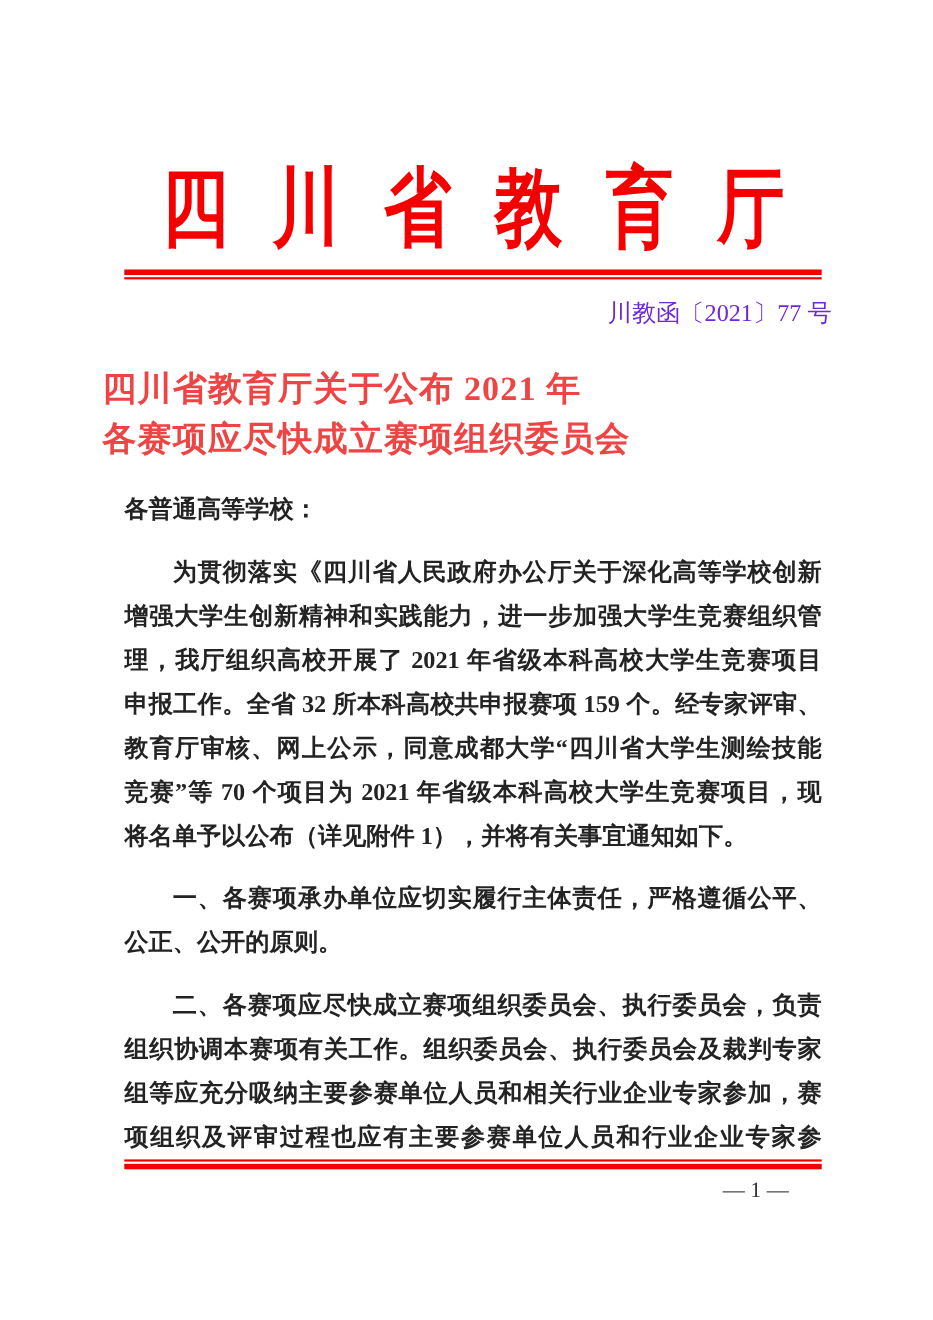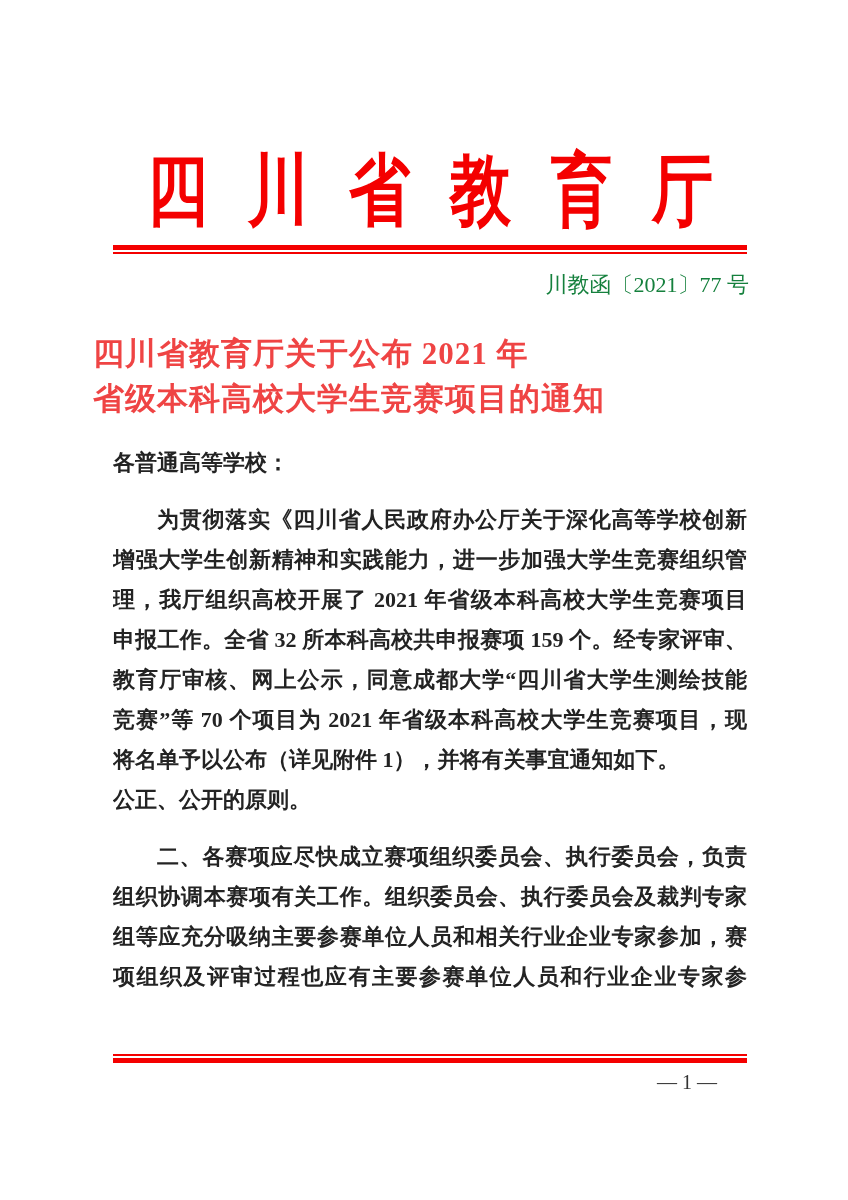--- a/index.html
+++ b/index.html
@@ -37,26 +37,26 @@
   .rule-top .thin  { height: 2px; background: var(--red, #f40000); }
 
   .rule-bottom { position: absolute; left: 113px; top: 1054px; width: 634px; }
   .rule-bottom .thin  { height: 2px; background: var(--red, #f40000); }
   .rule-bottom .gap   { height: 2px; }
   .rule-bottom .thick { height: 5px; background: var(--red, #f40000); }
 
   
   .doc-number {
     position: absolute;
-    left: 115px; top: 272px;
+    left: 122px; top: 272px;
     width: 634px; height: 26px;
     line-height: 26px;
     text-align: right;
     font-size: 22px;
-    color: #15803d;
+    color: #6d28d9;
     white-space: nowrap;
   }
   
   .title {
     position: absolute;
     left: 93px; top: 331px;
     width: 674px;
     text-align: left;
     font-weight: bold;
     font-size: 31px;
@@ -108,32 +108,33 @@
   <div class="rule-top">
     <div class="thick"></div>
     <div class="gap"></div>
     <div class="thin"></div>
   </div>
 
   <div class="doc-number">川教函〔2021〕77 号</div>
 
   <div class="title">
     <div>四川省教育厅关于公布 2021 年</div>
-    <div>省级本科高校大学生竞赛项目的通知</div>
+    <div>各赛项应尽快成立赛项组织委员会</div>
   </div>
 
   <div class="body-text">
     <div class="ln">各普通高等学校：</div>
     <div class="ln j ind">为贯彻落实《四川省人民政府办公厅关于深化高等学校创新</div>
     <div class="ln j">增强大学生创新精神和实践能力，进一步加强大学生竞赛组织管</div>
     <div class="ln j">理，我厅组织高校开展了 2021 年省级本科高校大学生竞赛项目</div>
     <div class="ln j">申报工作。全省 32 所本科高校共申报赛项 159 个。经专家评审、</div>
     <div class="ln j">教育厅审核、网上公示，同意成都大学“四川省大学生测绘技能</div>
     <div class="ln j">竞赛”等 70 个项目为 2021 年省级本科高校大学生竞赛项目，现</div>
     <div class="ln">将名单予以公布（详见附件 1），并将有关事宜通知如下。</div>
+    <div class="ln j ind">一、各赛项承办单位应切实履行主体责任，严格遵循公平、</div>
     <div class="ln">公正、公开的原则。</div>
     <div class="ln j ind">二、各赛项应尽快成立赛项组织委员会、执行委员会，负责</div>
     <div class="ln j">组织协调本赛项有关工作。组织委员会、执行委员会及裁判专家</div>
     <div class="ln j">组等应充分吸纳主要参赛单位人员和相关行业企业专家参加，赛</div>
     <div class="ln j">项组织及评审过程也应有主要参赛单位人员和行业企业专家参</div>
   </div>
 
   <div class="rule-bottom">
     <div class="thin"></div>
     <div class="gap"></div>

